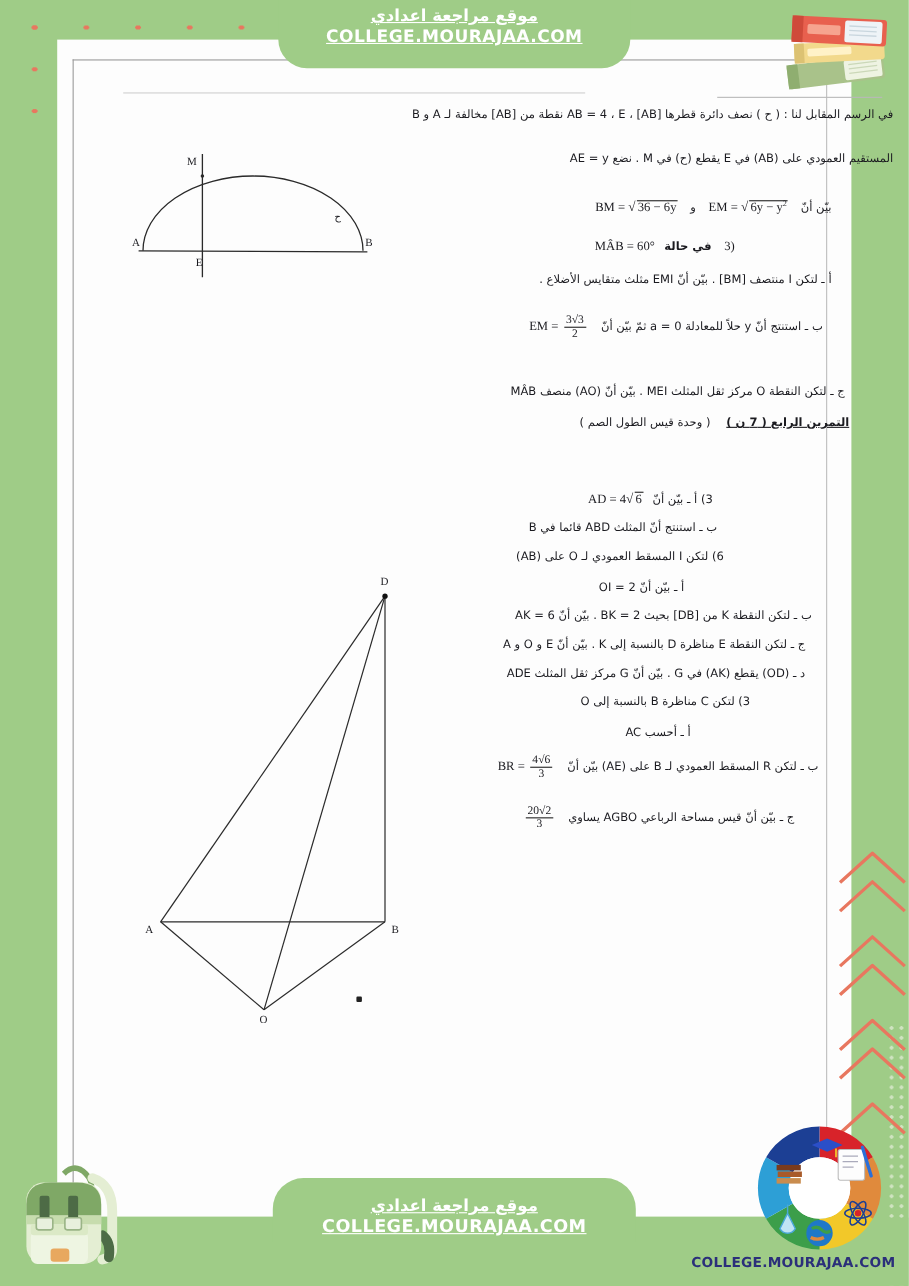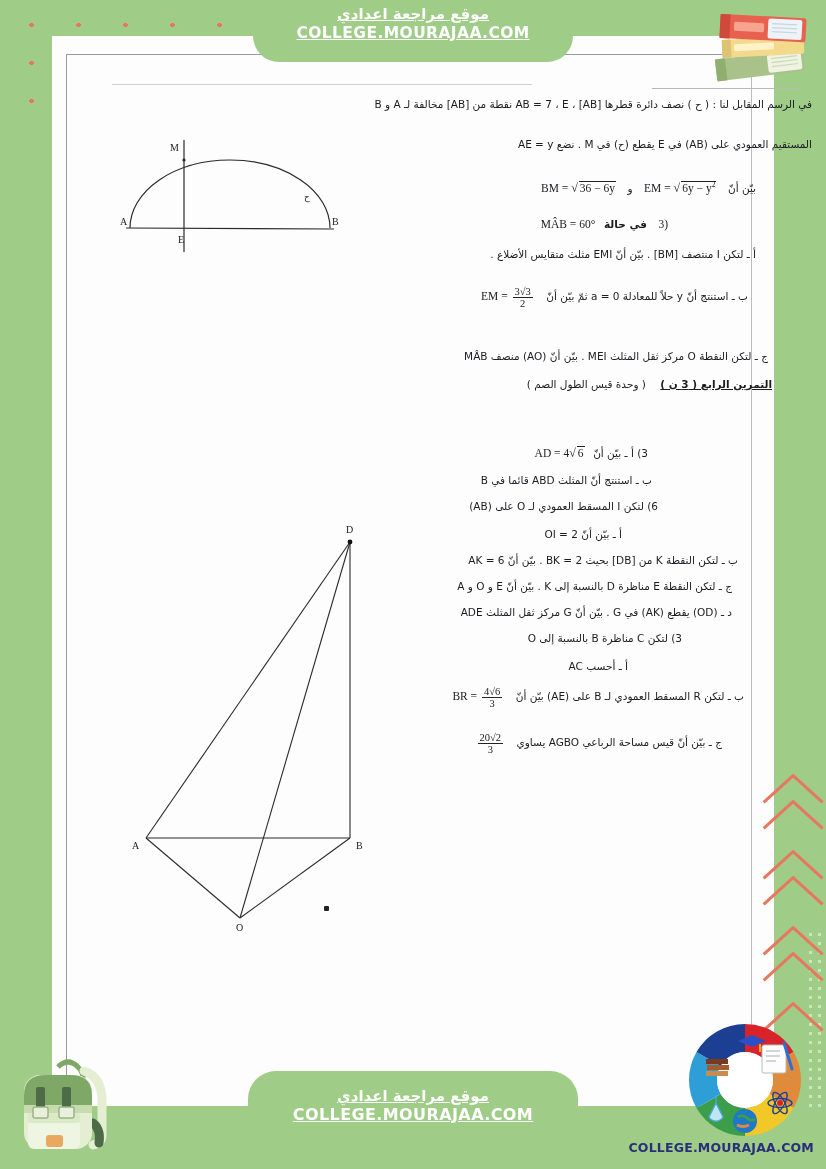--- a/index.html
+++ b/index.html
@@ -144,21 +144,21 @@
           <line x1="66" y1="40" x2="66" y2="152" stroke="#2a2a2a" stroke-width="1.2"></line>
           <circle cx="66" cy="60" r="1.6" fill="#2a2a2a"></circle>
         </svg>
         <span class="figlbl" style="left:52px;top:42px;">M</span>
         <span class="figlbl" style="left:2px;top:116px;">A</span>
         <span class="figlbl" style="left:214px;top:116px;">B</span>
         <span class="figlbl" style="left:60px;top:134px;">E</span>
         <span class="figlbl ar" style="left:186px;top:92px;font-size:9px;">ح</span>
       </div>
 
-      <div class="line ar" style="right:6px;top:8px;">في الرسم المقابل لنا : ( ح ) نصف دائرة قطرها [AB] ، AB = 7 ، E نقطة من [AB] مخالفة لـ A و B</div>
+      <div class="line ar" style="right:6px;top:8px;">في الرسم المقابل لنا : ( ح ) نصف دائرة قطرها [AB] ، AB = 4 ، E نقطة من [AB] مخالفة لـ A و B</div>
 
       <div class="line ar" style="right:6px;top:48px;">المستقيم العمودي على (AB) في E يقطع (ح) في M . نضع AE = y</div>
 
       <div class="line" style="right:62px;top:90px;">
         <span class="ar">بيّن أنّ</span>
         &nbsp;&nbsp;
         <span class="mth" style="direction:ltr;display:inline-block;">
           EM&nbsp;=&nbsp;<span class="radsign">√</span><span class="rad">6y&nbsp;−&nbsp;y<sup>2</sup></span>
         </span>
         &nbsp;&nbsp;
@@ -187,21 +187,21 @@
           <span class="frac">
             <span class="num">3√3</span>
             <span class="den">2</span>
           </span>
         </span>
       </div>
 
       <div class="line ar" style="right:50px;top:246px;margin-top:14px;">ج ـ لتكن النقطة O مركز ثقل المثلث MEI . بيّن أنّ (AO) منصف MÂB</div>
 
       <div class="line" style="right:46px;top:288px;">
-        <span class="ar bold ul">التمرين الرابع ( 3 ن )</span>
+        <span class="ar bold ul">التمرين الرابع ( 7 ن )</span>
         &nbsp;&nbsp;&nbsp;
         <span class="ar">( وحدة قيس الطول الصم )</span>
       </div>
 
 
       <div class="line" style="right:170px;top:356px;">
         <span class="ar">3) أ ـ بيّن أنّ</span>
         &nbsp;
         <span class="mth" style="direction:ltr;display:inline-block;">AD = 4<span class="radsign">√</span><span class="rad">6</span></span>
       </div>

